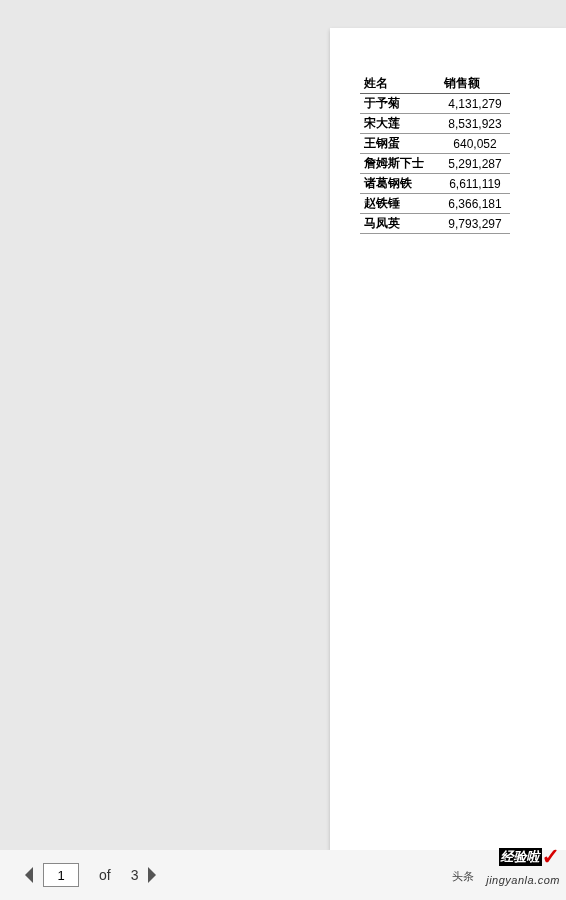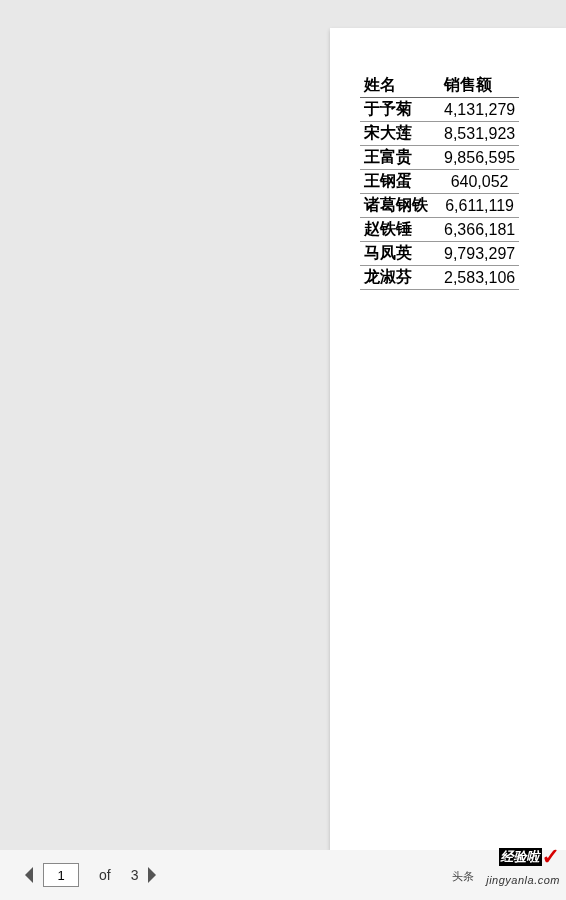--- a/index.html
+++ b/index.html
@@ -24,21 +24,21 @@
       width: 236px;
       height: 822px;
       background: #ffffff;
       box-shadow: 0 2px 4px rgba(0,0,0,0.2);
     }
     .data-table {
       position: absolute;
       left: 30px;
       top: 46px;
       border-collapse: collapse;
-      font-size: 16px;
+      font-size: 12px;
     }
     .data-table th, .data-table td {
       border-bottom: 1px solid #999;
       padding: 1px 4px;
       height: 16px;
     }
     .data-table th {
       font-weight: bold;
       text-align: left;
       border-bottom: 1px solid #666;
@@ -140,42 +140,38 @@
       <tbody>
         <tr>
             <td class="name-col">于予菊</td>
             <td class="value-col">4,131,279</td>
           </tr>
         <tr>
             <td class="name-col">宋大莲</td>
             <td class="value-col">8,531,923</td>
           </tr>
         <tr>
-            <td class="name-col">王富贵</td>
-            <td class="value-col">9,856,595</td>
+            <td class="name-col">王钢蛋</td>
+            <td class="value-col">640,052</td>
           </tr>
         <tr>
-            <td class="name-col">王钢蛋</td>
-            <td class="value-col">640,052</td>
+            <td class="name-col">詹姆斯下士</td>
+            <td class="value-col">5,291,287</td>
           </tr>
         <tr>
             <td class="name-col">诸葛钢铁</td>
             <td class="value-col">6,611,119</td>
           </tr>
         <tr>
             <td class="name-col">赵铁锤</td>
             <td class="value-col">6,366,181</td>
           </tr>
         <tr>
             <td class="name-col">马凤英</td>
             <td class="value-col">9,793,297</td>
-          </tr>
-        <tr>
-            <td class="name-col">龙淑芬</td>
-            <td class="value-col">2,583,106</td>
           </tr>
       </tbody>
     </table>
   </div>
 </div>
 
 <div class="pager">
   <div class="pager-btn">
     <svg viewBox="0 0 10 16">
         <polygon points="8,0 8,16 0,8" fill="#555"></polygon>

